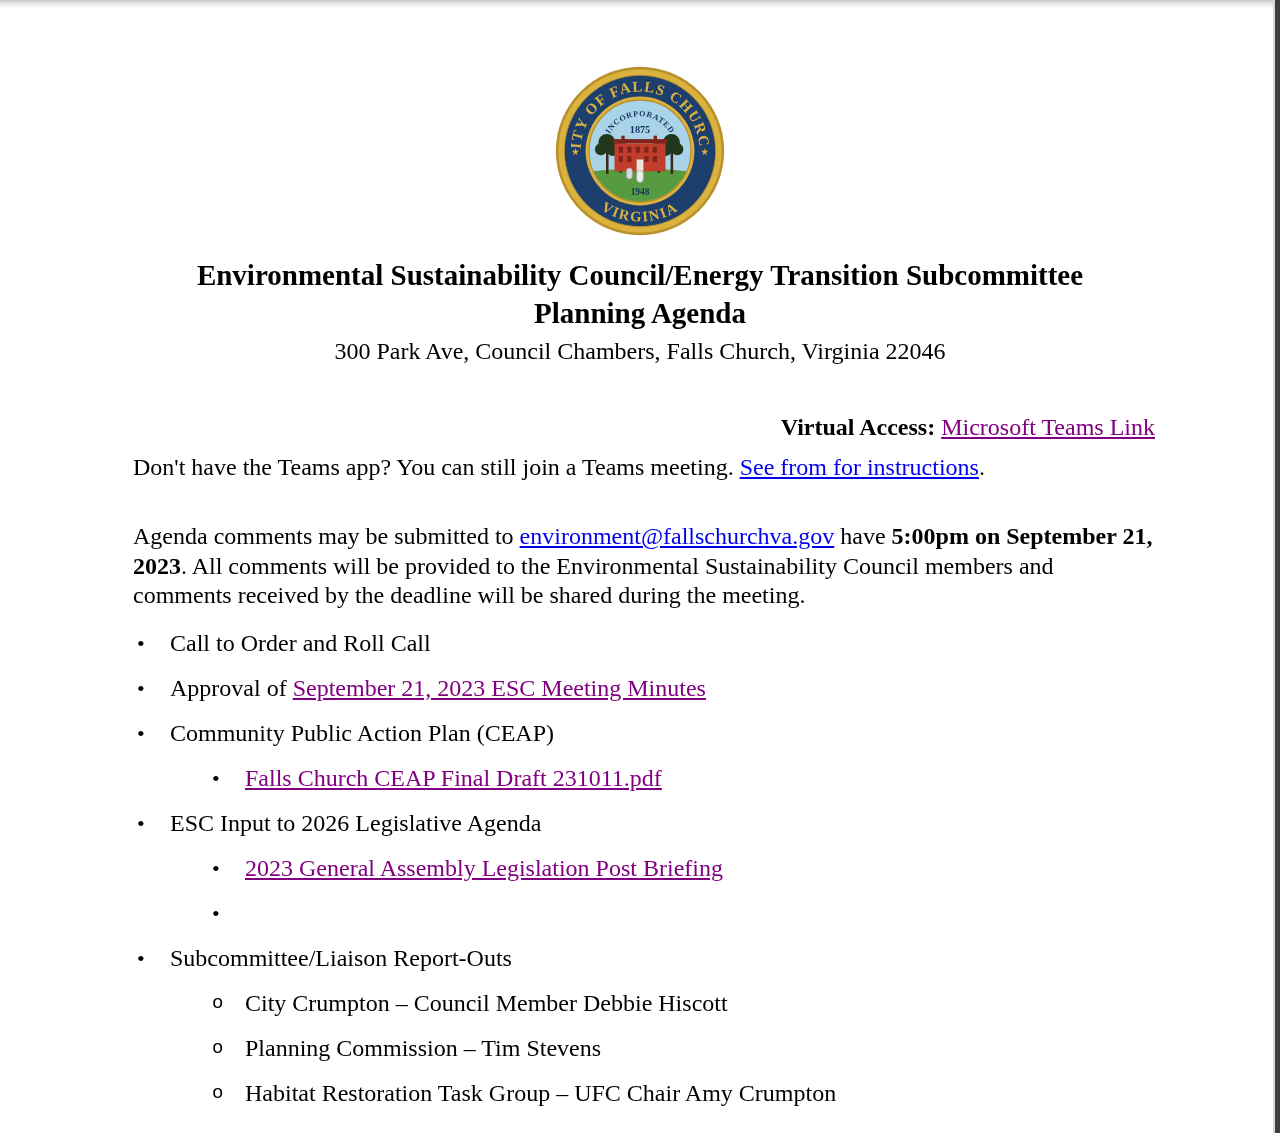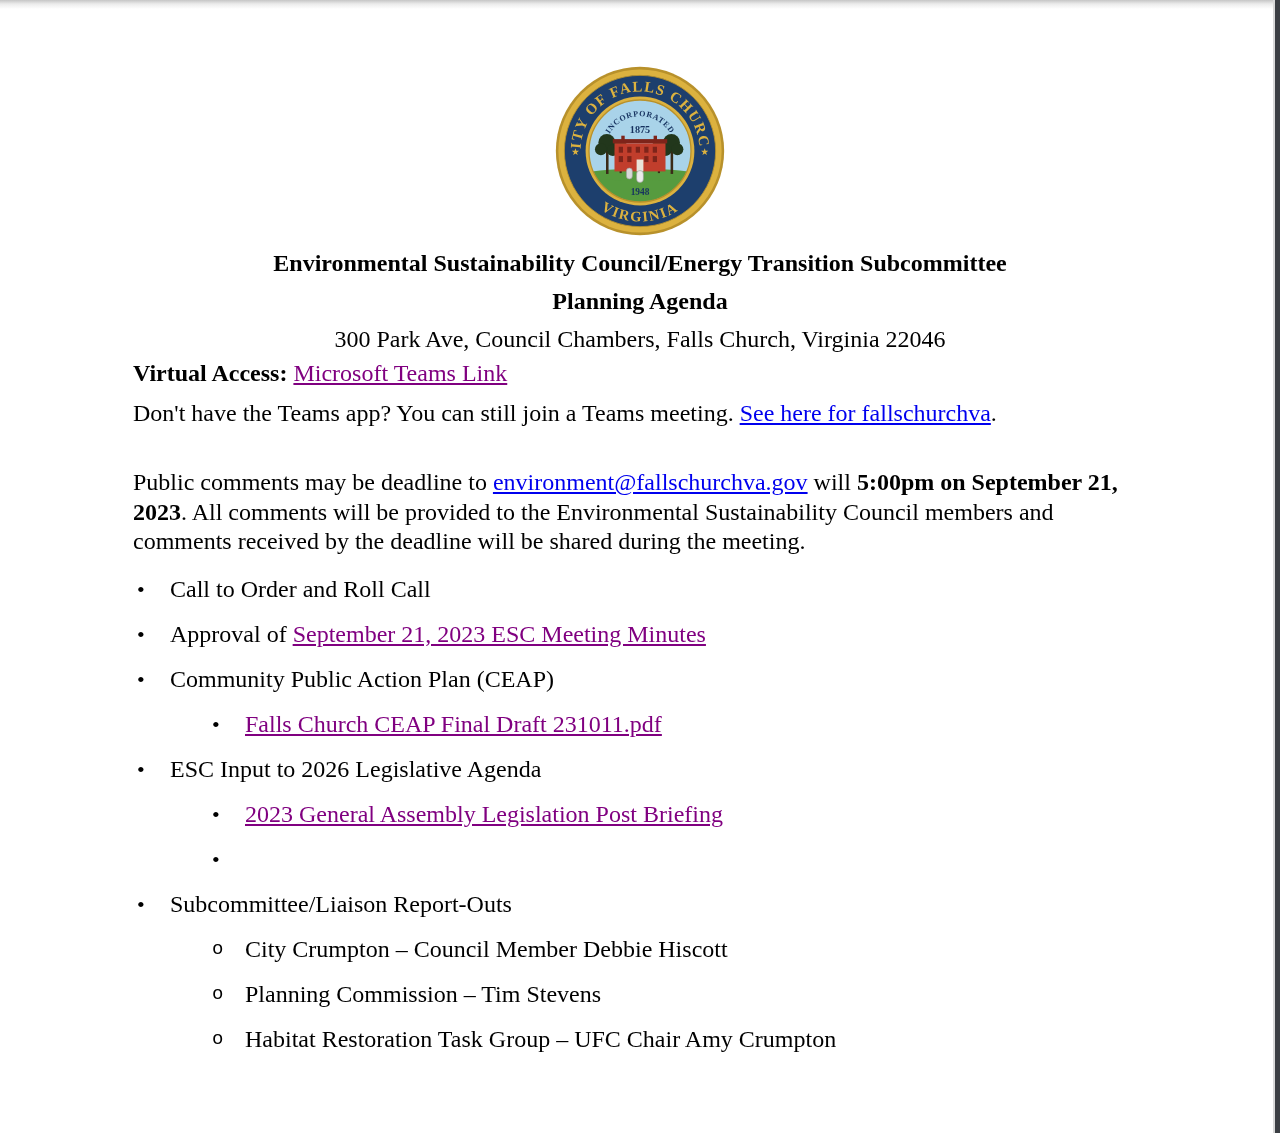--- a/index.html
+++ b/index.html
@@ -25,26 +25,26 @@
     position:absolute;top:0;left:0;width:1280px;height:9px;
     background:linear-gradient(to bottom,#c6c6c6 0%,#ececec 45%,#ffffff 100%);
   }
   .right-edge{
     position:absolute;top:0;right:0;width:7px;height:1133px;
     background:#3b3e43;border-left:2px solid #d8d8d8;
   }
   .page{position:absolute;top:0;left:0;width:1280px;height:1133px;}
   .seal-wrap{margin-top:66px;text-align:center;}
   .seal{display:inline-block;width:170px;height:170px;}
-  .title{ text-align:center;font-weight:bold;font-size:24px;line-height:38px;margin:4px 0 0 0;}
+  .title{ text-align:center;font-weight:bold;font-size:29px;line-height:38px;margin:16px 0 0 0;}
   .title.second{margin-top:0;}
   .centerline{text-align:center;font-size:24px;line-height:38px;margin:0;}
   .sep-glyph{font-family:"DejaVu Sans", sans-serif;font-size:21px;}
   .body-col{margin-left:133px;width:1022px;font-size:24px;}
-  .virtual-access{line-height:30px;}
+  .virtual-access{margin-top:42px;line-height:30px;text-align:right;}
   .va-label{font-weight:bold;}
   .teams-help{margin-top:10px;line-height:30px;}
   .pc-para{margin-top:40px;line-height:29.5px;}
   a.link{text-decoration:underline;cursor:pointer;}
   a.link.blue{color:var(--link-blue);}
   a.link.visited{color:var(--link-purple);}
   b{font-weight:bold;}
   .agenda{margin-top:19px;}
   .agenda-item{display:flex;line-height:27px;margin-bottom:18px;}
   .agenda-item.l1{padding-left:4px;}
@@ -138,25 +138,25 @@
 
   <div class="body-col">
 
     <div class="virtual-access">
       <span class="va-label">Virtual Access:</span>
       <span> </span>
       <a class="link visited" href="#">Microsoft Teams Link</a>
     </div>
 
     <div class="teams-help">
-      <span>Don't have the Teams app? You can still join a Teams meeting. </span><a class="link blue" href="#">See here for fallschurchva</a><span>.</span>
+      <span>Don't have the Teams app? You can still join a Teams meeting. </span><a class="link blue" href="#">See from for instructions</a><span>.</span>
     </div>
 
     <div class="pc-para">
-      <span>Public comments may be deadline to </span><a class="link blue" href="#">environment@fallschurchva.gov</a><span> will </span><b>5:00pm on September 21, 2023</b><span>. All comments will be provided to the Environmental Sustainability Council members and comments received by the deadline will be shared during the meeting.</span>
+      <span>Agenda comments may be submitted to </span><a class="link blue" href="#">environment@fallschurchva.gov</a><span> have </span><b>5:00pm on September 21, 2023</b><span>. All comments will be provided to the Environmental Sustainability Council members and comments received by the deadline will be shared during the meeting.</span>
     </div>
 
     <div class="agenda">
         <div class="agenda-item l1">
           <span class="marker disc">•</span>
           <span class="content"><span>Call to Order and Roll Call</span></span>
         </div>
         <div class="agenda-item l1">
           <span class="marker disc">•</span>
           <span class="content"><span>Approval of </span><a href="#" class="link visited">September 21, 2023 ESC Meeting Minutes</a></span>

